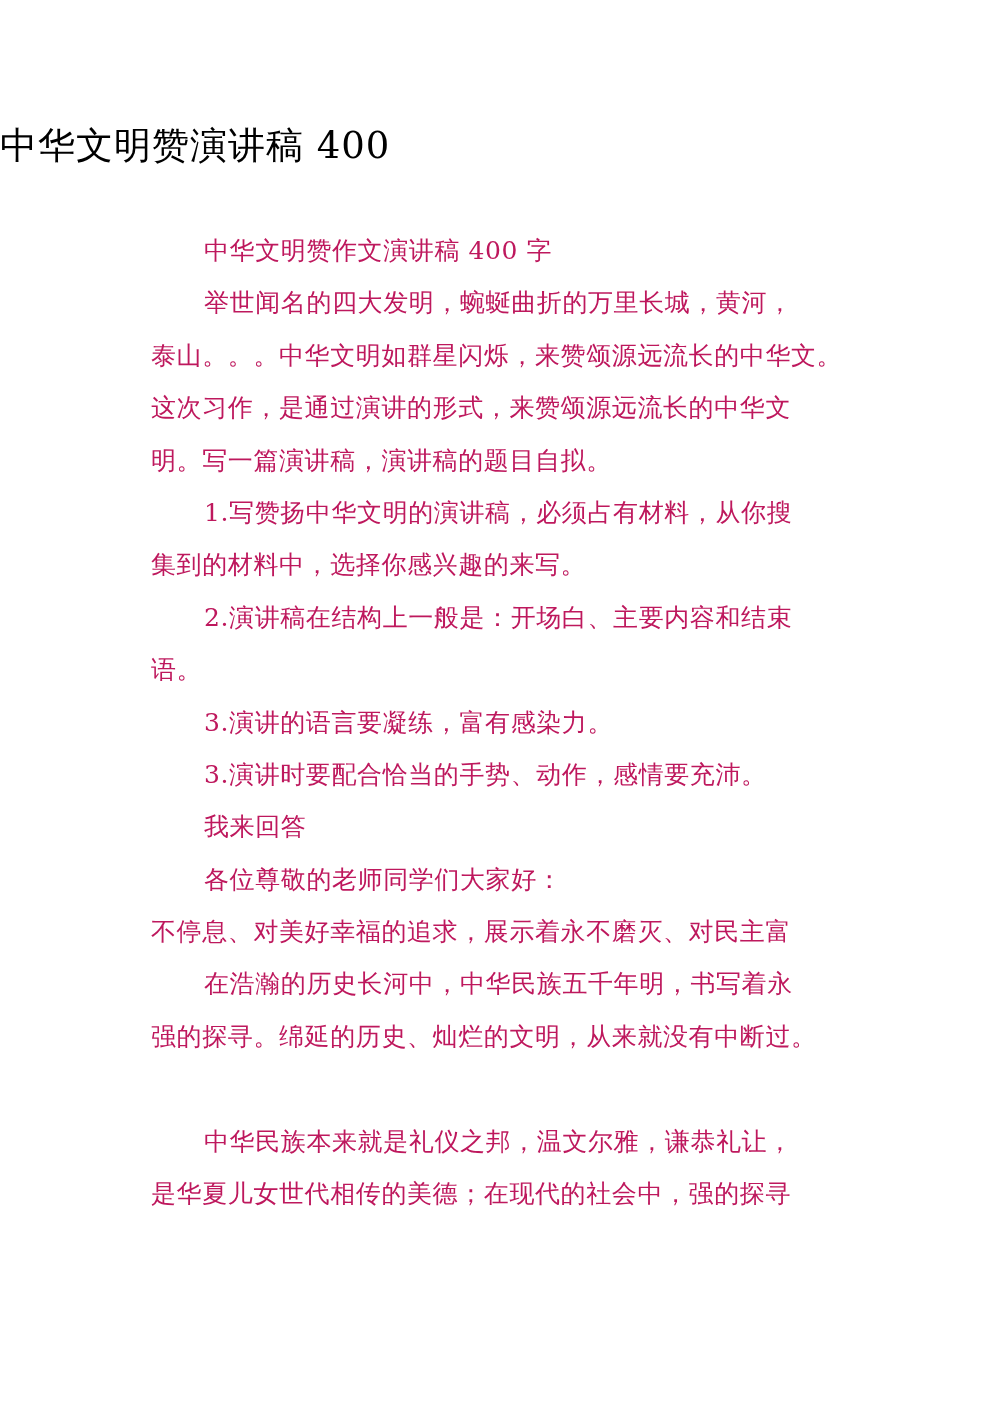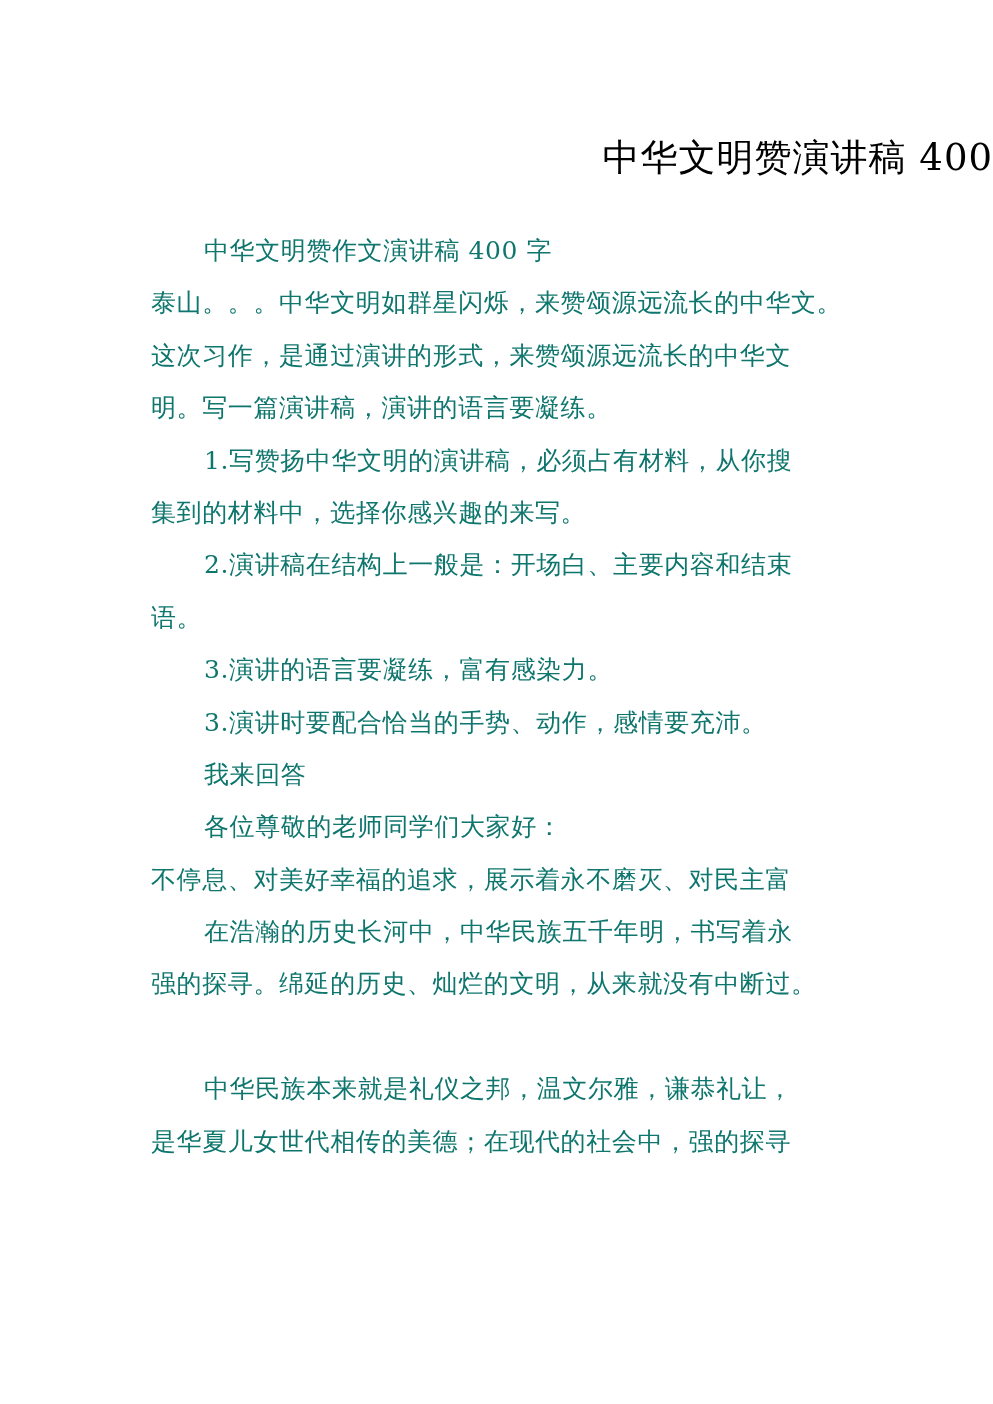--- a/index.html
+++ b/index.html
@@ -1,39 +1,40 @@
 <!DOCTYPE html>
 <html><head>
 <meta charset="utf-8">
 <style>
   html, body { margin: 0; padding: 0; background: #ffffff; }
   body { width: 993px; height: 1404px; position: relative; overflow: hidden;
          font-family: "DejaVu Serif", "Liberation Serif", serif; color: #111; }
   .page { position: absolute; left: 0; top: 0; width: 993px; height: 1404px; background: #fff; }
-  .title { position: absolute; left: 0; width: 993px; top: 120px; text-align: right;
-           font-size: 37px; line-height: 52px; color: #000; letter-spacing: 1px; margin-top: 12px; }
+  .title { position: absolute; left: 0; width: 993px; top: 120px; text-align: left;
+           font-size: 37px; line-height: 52px; color: #000; letter-spacing: 1px; }
   .body { position: absolute; left: 151px; top: 225px; width: 690px; }
-  .line { height: 52.4px; line-height: 52.4px; font-size: 25px; white-space: nowrap; color: #0f766e; letter-spacing: 0.6px; }
+  .line { height: 52.4px; line-height: 52.4px; font-size: 25px; white-space: nowrap; color: #be185d; letter-spacing: 0.6px; }
   .indent { padding-left: 53px; }
   .blank { height: 52.4px; }
 </style>
 </head>
 <body>
 
 <div class="page">
   <div class="title">中华文明赞演讲稿 400</div>
 
   <div class="body">
     <div>
       <div class="line indent">中华文明赞作文演讲稿 400 字</div>
     </div>
     <div>
+      <div class="line indent">举世闻名的四大发明，蜿蜒曲折的万里长城，黄河，</div>
       <div class="line">泰山。。。中华文明如群星闪烁，来赞颂源远流长的中华文。</div>
       <div class="line">这次习作，是通过演讲的形式，来赞颂源远流长的中华文</div>
-      <div class="line">明。写一篇演讲稿，演讲的语言要凝练。</div>
+      <div class="line">明。写一篇演讲稿，演讲稿的题目自拟。</div>
     </div>
     <div>
       <div class="line indent">1.写赞扬中华文明的演讲稿，必须占有材料，从你搜</div>
       <div class="line">集到的材料中，选择你感兴趣的来写。</div>
     </div>
     <div>
       <div class="line indent">2.演讲稿在结构上一般是：开场白、主要内容和结束</div>
       <div class="line">语。</div>
     </div>
     <div>

